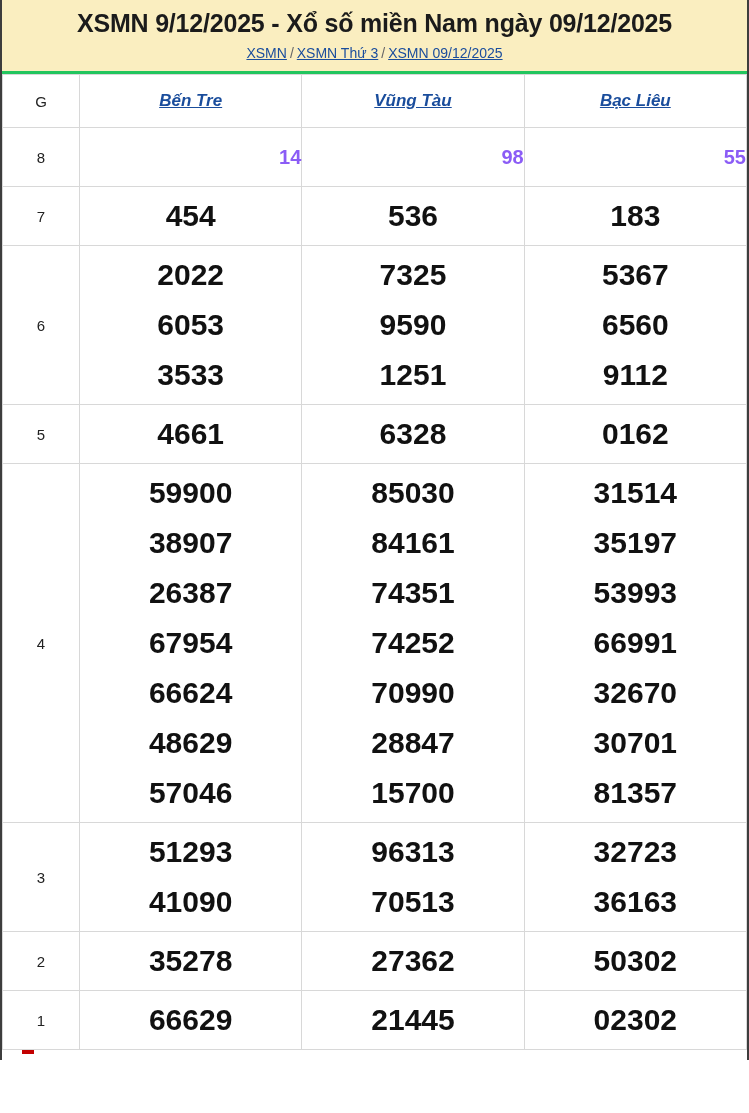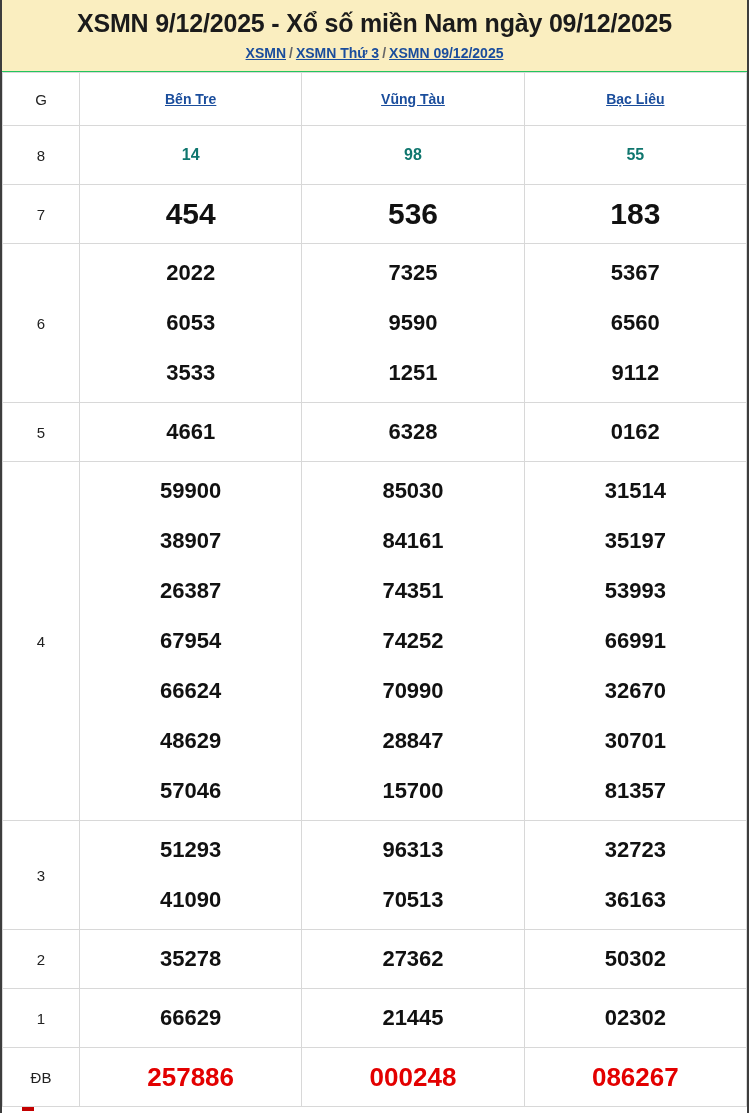--- a/index.html
+++ b/index.html
@@ -15,37 +15,36 @@
   .page {
     width: 749px;
     box-sizing: border-box;
     border-left: 2px solid #3d3d3d;
     border-right: 2px solid #3d3d3d;
     background: #ffffff;
   }
   .header {
     background: #faeec0;
     padding: 6px 0 8px 0;
-    border-bottom: 1px solid #22c55e;
+    border-bottom: 3px solid #22c55e;
   }
   .header-title {
     text-align: center;
     font-size: 25px;
     font-weight: bold;
     color: #1b1b1b;
     letter-spacing: -0.2px;
     line-height: 34px;
   }
   .breadcrumb {
     text-align: center;
     font-size: 14px;
     color: #333333;
     margin-top: 3px;
     line-height: 20px;
-    font-weight: bold;
   }
   .breadcrumb a {
     color: #1a4d9c;
     text-decoration: underline;
   }
   .breadcrumb .sep {
     color: #666666;
     padding: 0 3px;
   }
   table.result {
@@ -58,40 +57,41 @@
     text-align: center;
     vertical-align: middle;
   }
   table.result td.prize-label {
     width: 74px;
     font-size: 15px;
     color: #222222;
     font-weight: normal;
   }
   .col-head {
-    font-size: 14px;
+    font-size: 17px;
     font-weight: bold;
     color: #1a4d9c;
     text-decoration: underline;
     padding: 9px 0 10px 0;
+    font-style: italic;
   }
   .nums {
-    font-size: 22px;
+    font-size: 30px;
     font-weight: bold;
     line-height: 50px;
     color: #111111;
   }
   .nums div {
     white-space: nowrap;
   }
   td.cell {
     padding: 4px 0;
   }
   .row-g td { height: 33px; }
-  .row-8 .nums { font-size: 16px; color: #0f766e; }
+  .row-8 .nums { font-size: 20px; color: #8b5cf6; text-align: right; }
   .row-7 .nums { font-size: 30px; }
   .row-db .nums { font-size: 26px; color: #e30000; }
   .footer-strip {
     height: 10px;
     position: relative;
   }
   .footer-strip .tick {
     position: absolute;
     left: 20px;
     top: 0;
@@ -293,38 +293,20 @@
               <div>21445</div>
             </div>
           </td>
         <td class="cell">
             <div class="nums">
               <div>02302</div>
             </div>
           </td>
       </tr>
 
-      <tr class="row-db">
-        <td class="prize-label">ĐB</td>
-        <td class="cell">
-            <div class="nums">
-              <div>257886</div>
-            </div>
-          </td>
-        <td class="cell">
-            <div class="nums">
-              <div>000248</div>
-            </div>
-          </td>
-        <td class="cell">
-            <div class="nums">
-              <div>086267</div>
-            </div>
-          </td>
-      </tr>
     </tbody>
   </table>
 
   <div class="footer-strip">
     <div class="tick"></div>
   </div>
 
 </div>
 
 </body></html>

